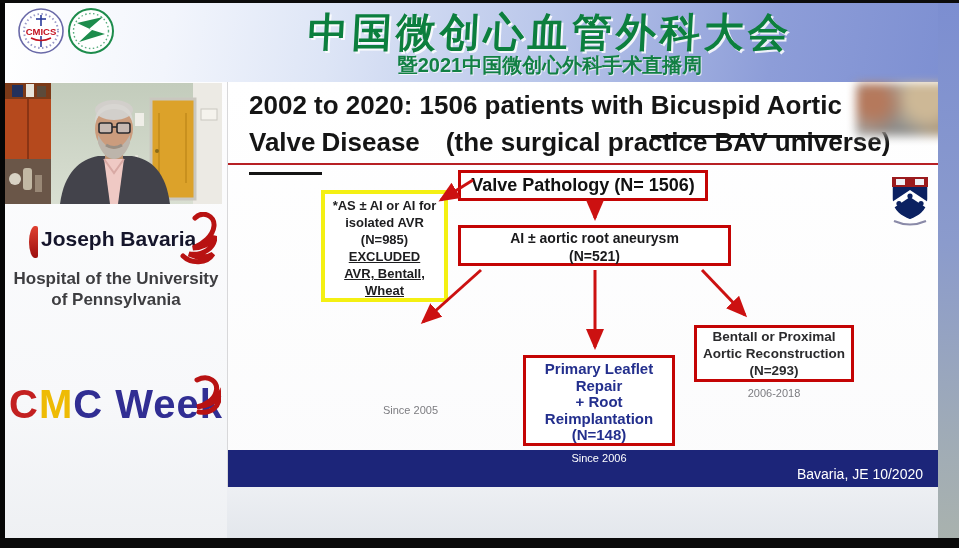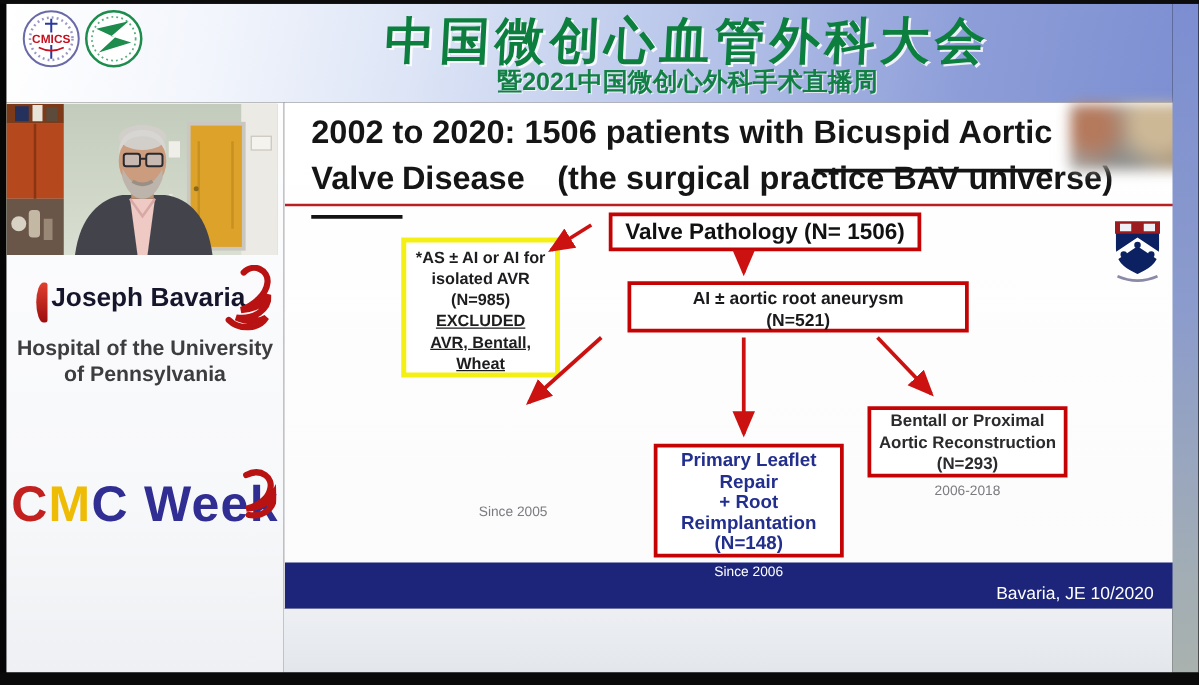--- a/index.html
+++ b/index.html
@@ -59,24 +59,24 @@
       radial-gradient(circle at 18% 35%,#b5795c 0 14%,rgba(0,0,0,0) 38%),
       radial-gradient(circle at 72% 30%,#cdb896 0 22%,rgba(0,0,0,0) 48%),
       radial-gradient(circle at 45% 72%,#8f8f8d 0 26%,rgba(0,0,0,0) 55%),
       radial-gradient(circle at 88% 75%,#a4937b 0 18%,rgba(0,0,0,0) 42%),
       linear-gradient(135deg,#a9a9a7,#969694);
     filter:blur(5px);}
 
   .fbox{box-sizing:border-box;text-align:center;background:#fff;}
   .yellow-box{left:93px;top:88px;width:127px;height:112px;border:4px solid #f4f013;
     font-size:13px;font-weight:bold;color:#1d1d1f;line-height:17px;padding-top:3px;margin-top:20px;}
-  .valve-box{left:259px;top:88px;width:250px;height:31px;border:3px solid #c40404;
+  .valve-box{left:230px;top:88px;width:250px;height:31px;border:3px solid #c40404;
     font-size:18px;font-weight:bold;color:#111;line-height:25px;}
   .ai-box{left:230px;top:143px;width:273px;height:41px;border:3px solid #c40404;
-    font-size:14px;font-weight:bold;color:#1a1a1c;line-height:18px;padding-top:1px;margin-left:44px;}
+    font-size:14px;font-weight:bold;color:#1a1a1c;line-height:18px;padding-top:1px;}
   .left-box{left:88px;top:260px;width:189px;height:57px;border:3px solid #c40404;
     font-size:13.5px;font-weight:bold;color:#232f8d;line-height:17px;}
   .mid-box{left:295px;top:273px;width:152px;height:91px;border:3px solid #c40404;
     font-size:15px;font-weight:bold;color:#232f8d;line-height:16.5px;padding-top:3px;}
   .right-box{left:466px;top:243px;width:160px;height:57px;border:3px solid #c40404;
     font-size:13.5px;font-weight:bold;color:#2b2b2d;line-height:17px;}
   .cap{position:absolute;text-align:center;color:#7c7c80;font-size:11px;}
   .cap-left{left:88px;top:322px;width:189px;}
   .cap-right{left:466px;top:305px;width:160px;}
   .blue-bar{left:0;top:368px;width:711px;height:37px;background:#1c2579;}

